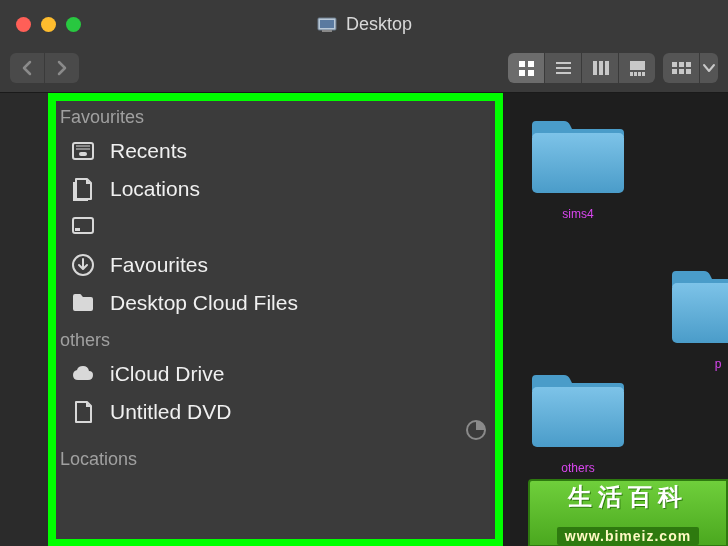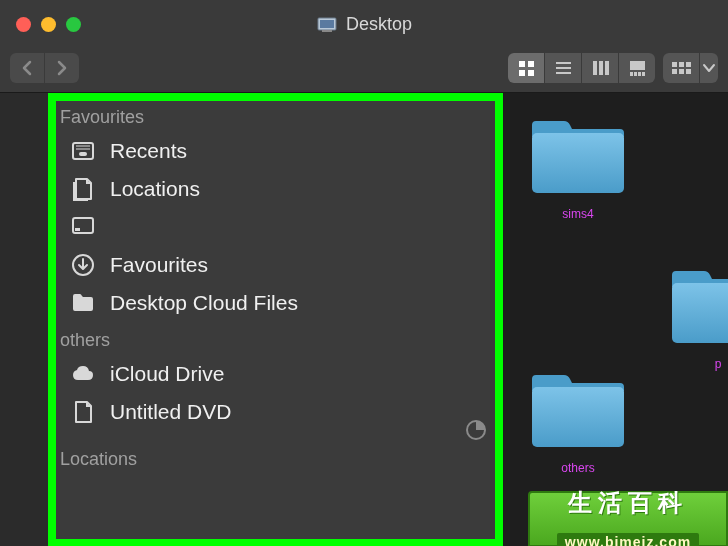--- a/index.html
+++ b/index.html
@@ -184,21 +184,21 @@
   .file-label {
     color: #d946ef;
     font-size: 12px;
     font-weight: 400;
   }
   .watermark-box {
     position: absolute;
     right: 0;
     bottom: 0;
     width: 200px;
-    height: 56px;
+    height: 68px;
     background: linear-gradient(#6fcf3b, #4ba81f);
     border: 2px solid #2e7a0f;
     border-radius: 4px 0 0 0;
     box-sizing: border-box;
     display: flex;
     flex-direction: column;
     align-items: center;
     justify-content: center;
     gap: 14px;
   }

